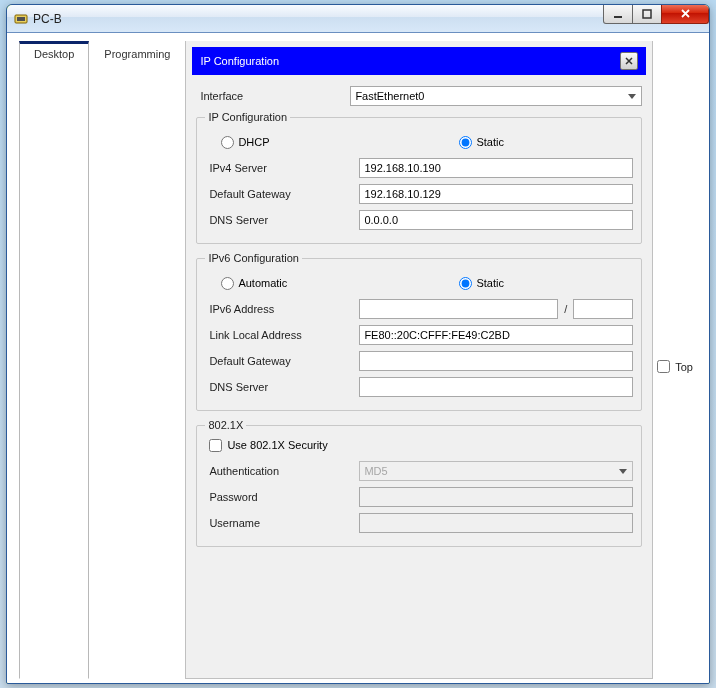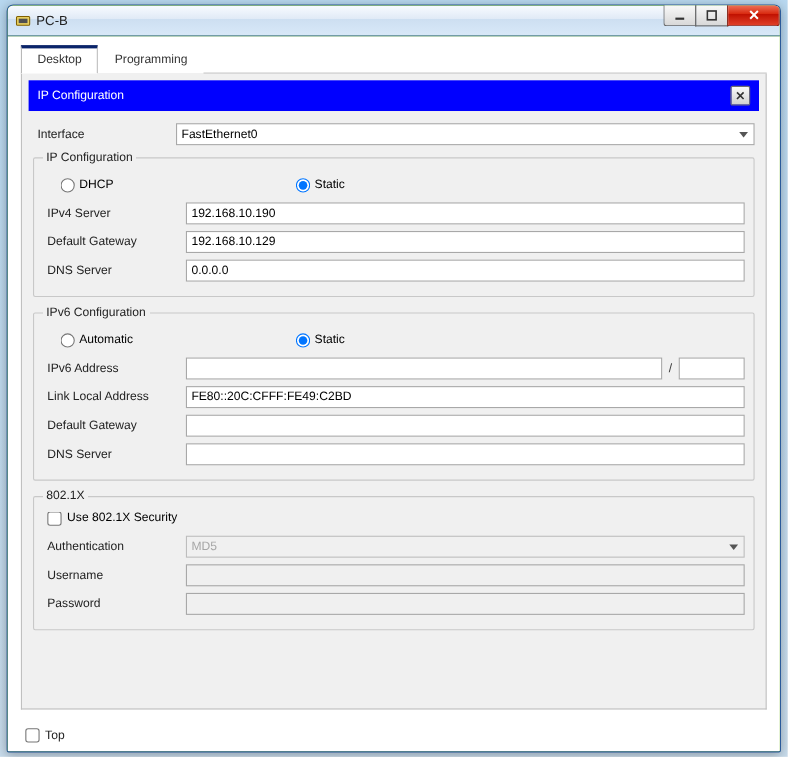--- a/index.html
+++ b/index.html
@@ -6,29 +6,29 @@
 body { margin: 0; padding: 0; background: linear-gradient(180deg, #b8d8f0 0%, #c8dcec 100%); width: 716px; height: 688px; overflow: hidden; }
 .window { position: absolute; top: 4px; left: 6px; width: 704px; height: 680px; background: #84cc16; border: 1px solid #2a5a9a; border-radius: 6px 6px 2px 2px; box-shadow: 0 2px 10px rgba(0,0,0,0.3); overflow: hidden; }
 .titlebar { height: 28px; background: linear-gradient(180deg, #f8fbff 0%, #e0eaf6 45%, #cddff1 46%, #d8e8f8 100%); border-bottom: 1px solid #6a8fc0; display: flex; align-items: center; padding-left: 6px; position: relative; }
 .titlebar .icon { width: 16px; height: 16px; margin-right: 4px; display: flex; align-items: center; justify-content: center; }
 .titlebar .title { color: #222; font-size: 12px; }
 .winbtns { display: flex; position: absolute; right: 0; top: -1px; }
 .winbtn { width: 30px; height: 20px; border: 1px solid #666; border-top: none; margin-left: -1px; display: flex; align-items: center; justify-content: center; background: linear-gradient(180deg, #fafafa 0%, #d8d8d8 100%); cursor: pointer; color: #333; }
 .winbtn.min { border-bottom-left-radius: 3px; }
 .winbtn.close { width: 48px; background: linear-gradient(180deg, #f07860 0%, #d82a10 45%, #c01000 46%, #e04028 100%); border-color: #902010; border-bottom-right-radius: 3px; color: #fff; }
 .winbtn svg { display: block; }
-.body { background: #fff; padding: 8px 12px 4px 12px; height: calc(100% - 28px); display: flex; flex-direction: column; }
+.body { background: #fff; padding: 8px 12px 4px 12px; height: calc(100% - 28px); display: flex; flex-direction: row; }
 .tabs { display: flex; border-bottom: 1px solid #b8b8b8; }
 .tab { padding: 6px 14px; color: #333; cursor: pointer; border: 1px solid transparent; border-bottom: none; margin-bottom: -1px; background: #fff; }
 .tab.active { border-color: #b8b8b8; border-bottom: 1px solid #fff; border-top: 3px solid #0a246a; padding-top: 4px; font-weight: 400; }
 .content { border: 1px solid #c0c0c0; border-top: none; background: #f0f0f0; padding: 6px; flex: 1; overflow: auto; }
 .panel-header { background: #0000ff; color: #fff; font-size: 12px; padding: 5px 8px; display: flex; justify-content: space-between; align-items: center; }
 .panel-header .xbtn { width: 18px; height: 18px; background: linear-gradient(180deg,#fafafa,#d0d0d0); border: 1px solid #707070; border-radius: 2px; color: #333; display: flex; align-items: center; justify-content: center; cursor: pointer; font-size: 12px; line-height: 1; }
 .panel-body { background: #f0f0f0; padding: 6px 4px; }
-.row { display: flex; align-items: center; margin: 4px 0; min-height: 22px; }
+.row { display: flex; align-items: center; margin: 4px 0; min-height: 22px; gap: 24px; }
 .label { width: 130px; color: #222; padding-left: 4px; }
 .field { flex: 1; display: flex; align-items: center; }
 .field input[type=text], .field input[type=password], .field select { flex: 1; height: 20px; border: 1px solid #a8a8a8; background: #fff; padding: 1px 4px; font-size: 11px; }
 .field input:disabled, .field select:disabled { background: #f0f0f0; color: #888; }
 .select-wrap { flex: 1; position: relative; }
 .select-wrap select { width: 100%; appearance: none; -webkit-appearance: none; padding-right: 18px; }
 .select-wrap::after { content: ""; position: absolute; right: 6px; top: 50%; margin-top: -2px; width: 0; height: 0; border-left: 4px solid transparent; border-right: 4px solid transparent; border-top: 5px solid #555; pointer-events: none; }
 .radio-area { display: flex; }
 .radio-col { display: flex; align-items: center; gap: 4px; }
 .radio-col.first { width: 220px; padding-left: 16px; }
@@ -183,29 +183,29 @@
             <div class="label">Authentication</div>
             <div class="field">
               <div class="select-wrap">
                 <select disabled="">
                   <option>MD5</option>
                 </select>
               </div>
             </div>
           </div>
           <div class="row">
+            <div class="label">Password</div>
+            <div class="field">
+                <input type="password" disabled="" value="" style="">
+              </div>
+          </div>
+          <div class="row">
             <div class="label">Username</div>
             <div class="field">
                 <input type="text" disabled="" value="" style="">
-              </div>
-          </div>
-          <div class="row">
-            <div class="label">Password</div>
-            <div class="field">
-                <input type="password" disabled="" value="" style="">
               </div>
           </div>
         </fieldset>
 
       </div>
     </div>
 
     <div class="footer">
       <input type="checkbox" style="">
       <span>Top</span>

